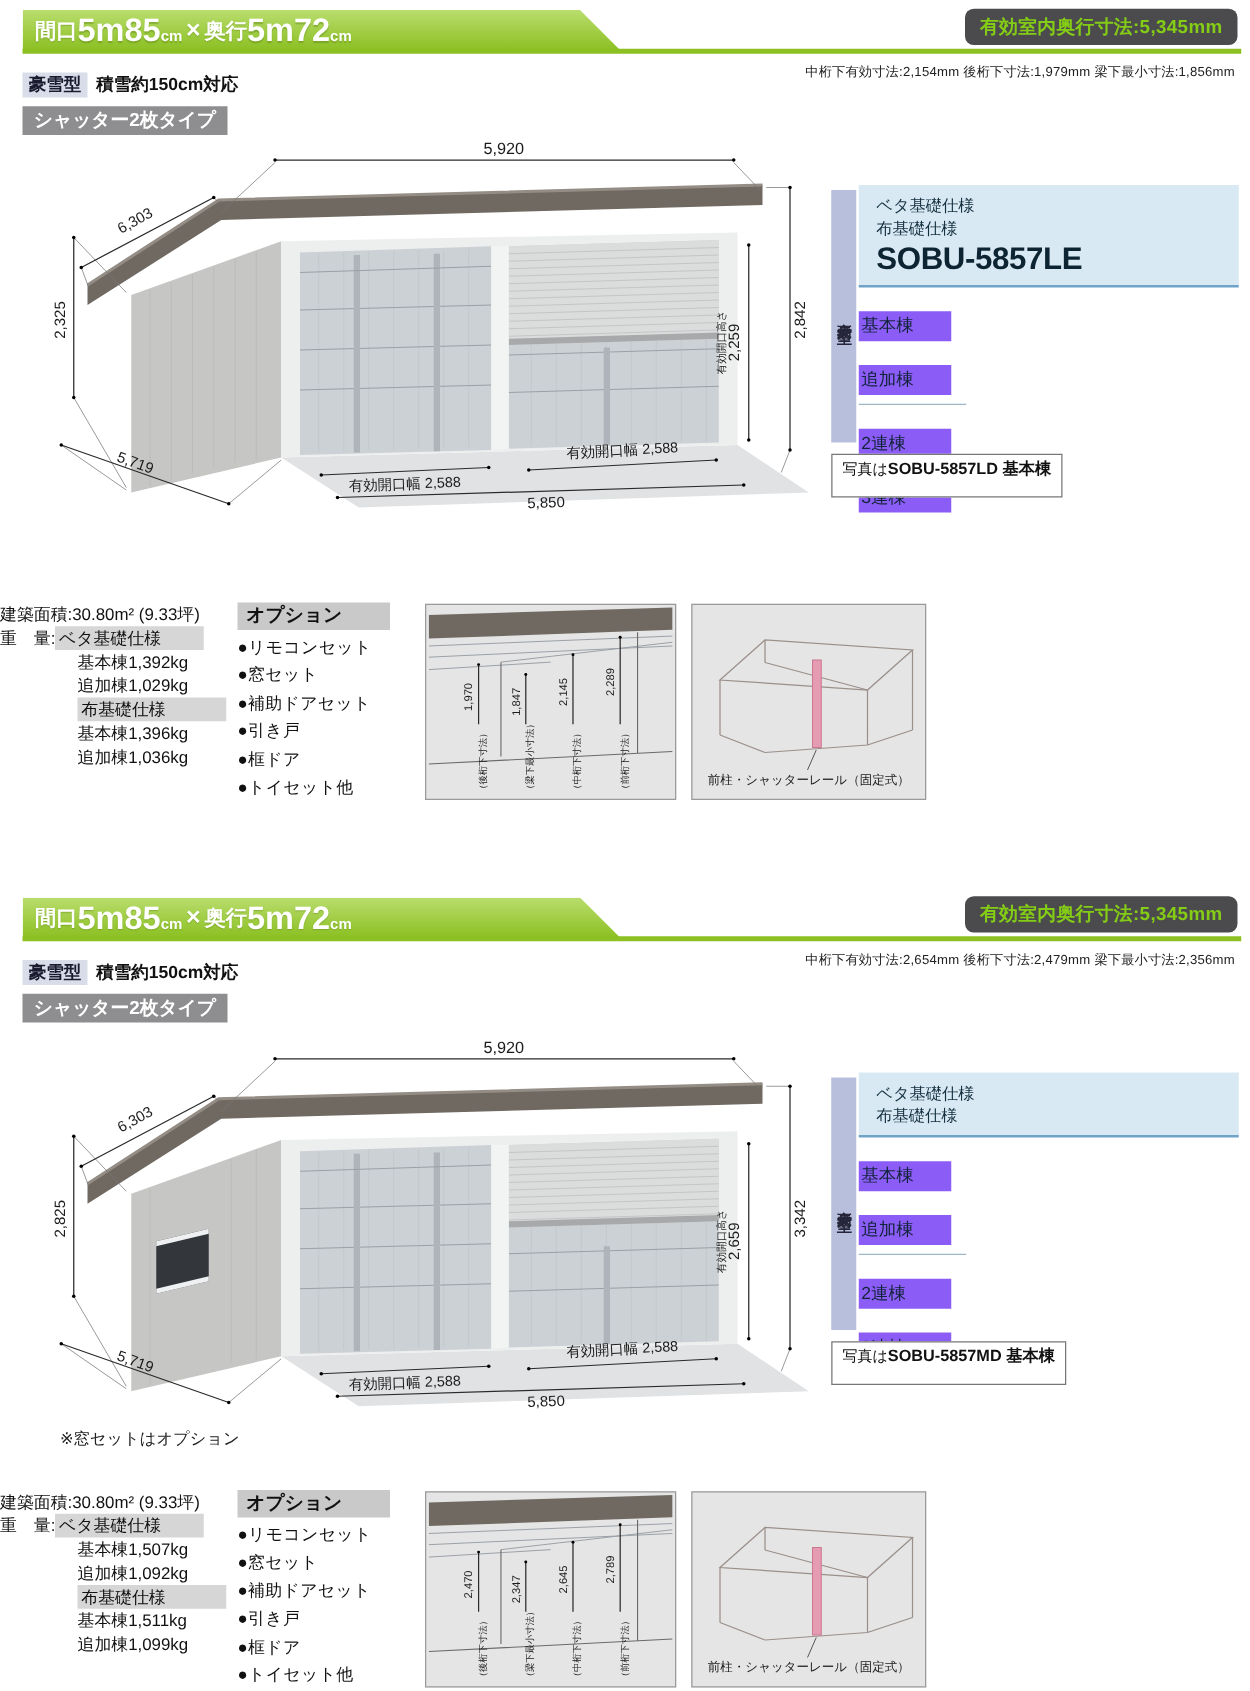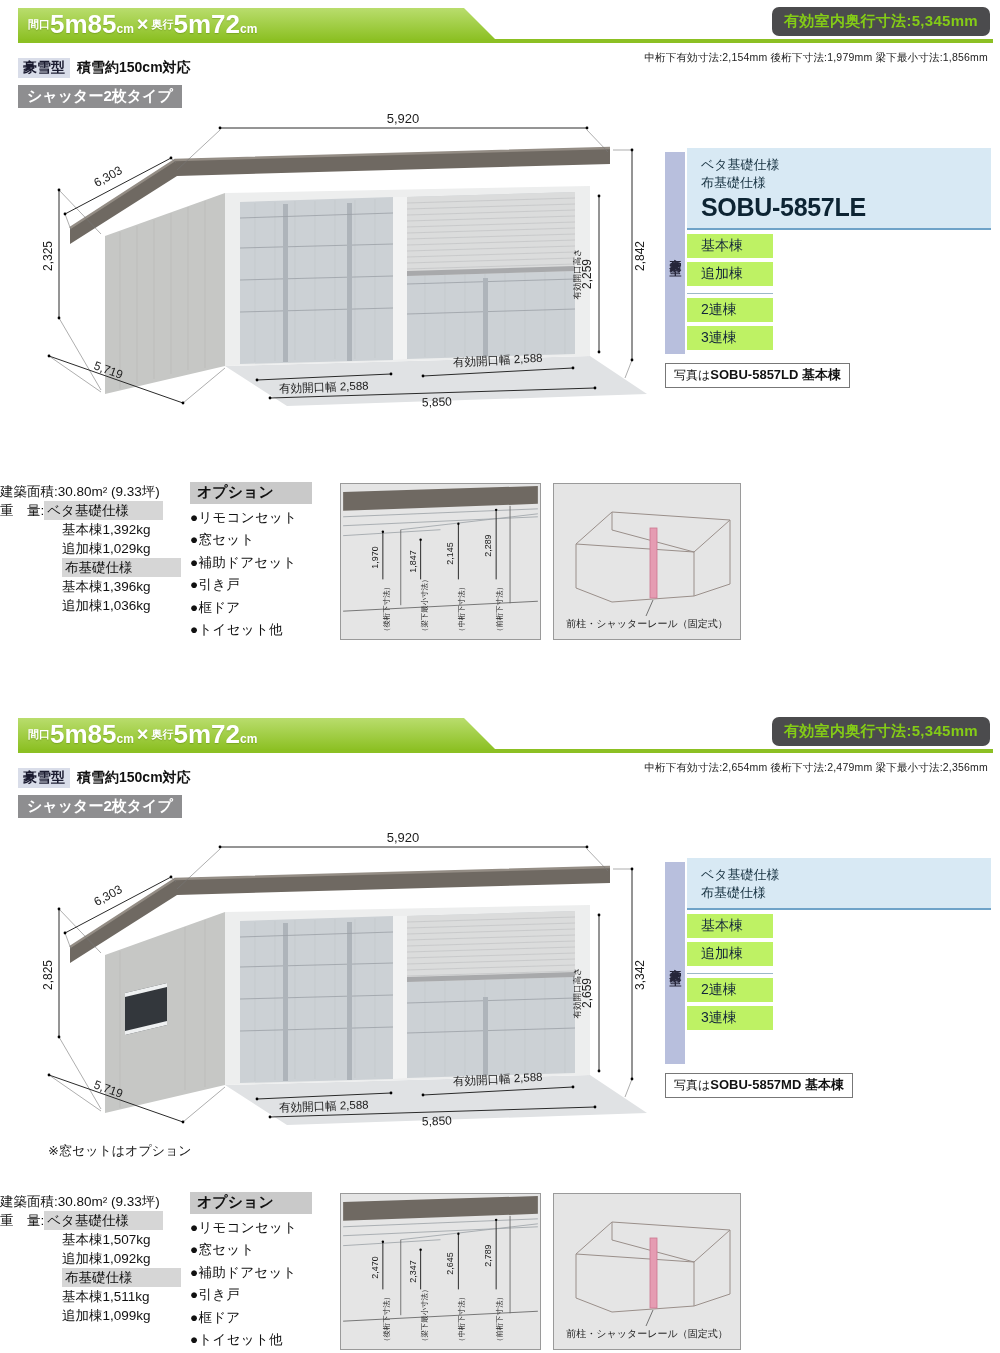--- a/index.html
+++ b/index.html
@@ -7,21 +7,21 @@
         font-family:"Liberation Sans","DejaVu Sans",sans-serif;color:#111;}
   .section{position:absolute;left:0;width:1000px;height:645px;}
   #sec1{top:0;} #sec2{top:710px;}
 
   
   .banner{position:absolute;left:18px;top:8px;width:478px;height:32px;
           background:linear-gradient(#b9dd6d,#8cc023);
           clip-path:polygon(0 0,calc(100% - 32px) 0,100% 100%,0 100%);
           color:#fff;display:flex;align-items:center;padding-left:10px;box-sizing:border-box;
           text-shadow:0 1px 1px rgba(90,130,20,.45);}
-  .banner .kanji{font-size:11px;font-weight:700;}
+  .banner .kanji{font-size:17px;font-weight:700;}
   .banner .big{font-size:26px;font-weight:700;line-height:1;}
   .banner .small{font-size:12px;font-weight:700;align-self:flex-end;padding-bottom:4px;}
   .banner .times{font-size:20px;font-weight:700;margin:0 3px;}
   .underline{position:absolute;left:18px;top:39px;width:975px;height:4px;background:#8cc023;}
   .depth-badge{position:absolute;right:10px;top:7px;background:#4b4b4d;color:#84cc16;
           font-size:15px;font-weight:700;padding:5px 12px;border-radius:7px;letter-spacing:.3px;}
   .sub-note{position:absolute;right:12px;top:51px;font-size:10.5px;color:#222;letter-spacing:.2px;}
   .type-row{position:absolute;left:18px;top:58px;display:flex;align-items:center;gap:7px;}
   .type-badge{background:#d9dde9;color:#1b1b30;font-weight:700;font-size:14px;padding:1px 5px;}
   .type-note{font-size:14px;font-weight:600;color:#111;}
@@ -36,24 +36,24 @@
   
   .panel{position:absolute;left:665px;top:148px;width:326px;}
   .panel-tab{position:absolute;left:0;top:4px;width:20px;height:202px;background:#b8bfdd;
           color:#26263a;writing-mode:vertical-rl;font-size:12px;font-weight:600;letter-spacing:3px;
           display:flex;align-items:center;justify-content:center;}
   .panel-main{position:absolute;left:22px;top:0;width:304px;}
   .panel-models{background:#d8e9f4;padding:8px 0 6px 14px;}
   .spec-label{font-size:13px;color:#15303f;}
   .model{font-size:25px;font-weight:700;color:#0d2433;line-height:1.2;margin-bottom:3px;letter-spacing:-.3px;}
   .panel-rule{height:2px;background:#6fa3c8;}
-  .p-item{background:#bef264;font-size:14px;color:#12243a;width:72px;padding:3px 0 3px 14px;margin-top:4px;}
+  .p-item{background:#8b5cf6;font-size:14px;color:#12243a;width:72px;padding:3px 0 3px 2px;margin-top:19px;}
   .p-sep{height:1px;background:#9db8c8;width:86px;margin:7px 0 4px;}
   .photo-caption{position:absolute;left:665px;top:363px;border:1px solid #777;background:#fff;
-          padding:2px 8px 3px;font-size:12px;color:#111;white-space:nowrap;}
+          padding:2px 8px 13px;font-size:12px;color:#111;white-space:nowrap;}
   .photo-caption b{font-size:13px;}
 
   
   .info{position:absolute;left:0;top:482px;font-size:13.5px;line-height:19px;color:#111;}
   .i-label{display:inline-block;}
   .i-row{margin-left:62px;}
   .ghead{background:#d6d6d6;display:inline-block;min-width:116px;padding-left:3px;}
   .options{position:absolute;left:190px;top:482px;width:122px;}
   .opt-title{background:#c9c9c9;font-weight:700;font-size:15px;padding:1px 7px 2px;color:#111;}
   .opt-item{font-size:13.5px;margin-top:4.5px;color:#111;letter-spacing:.3px;}

